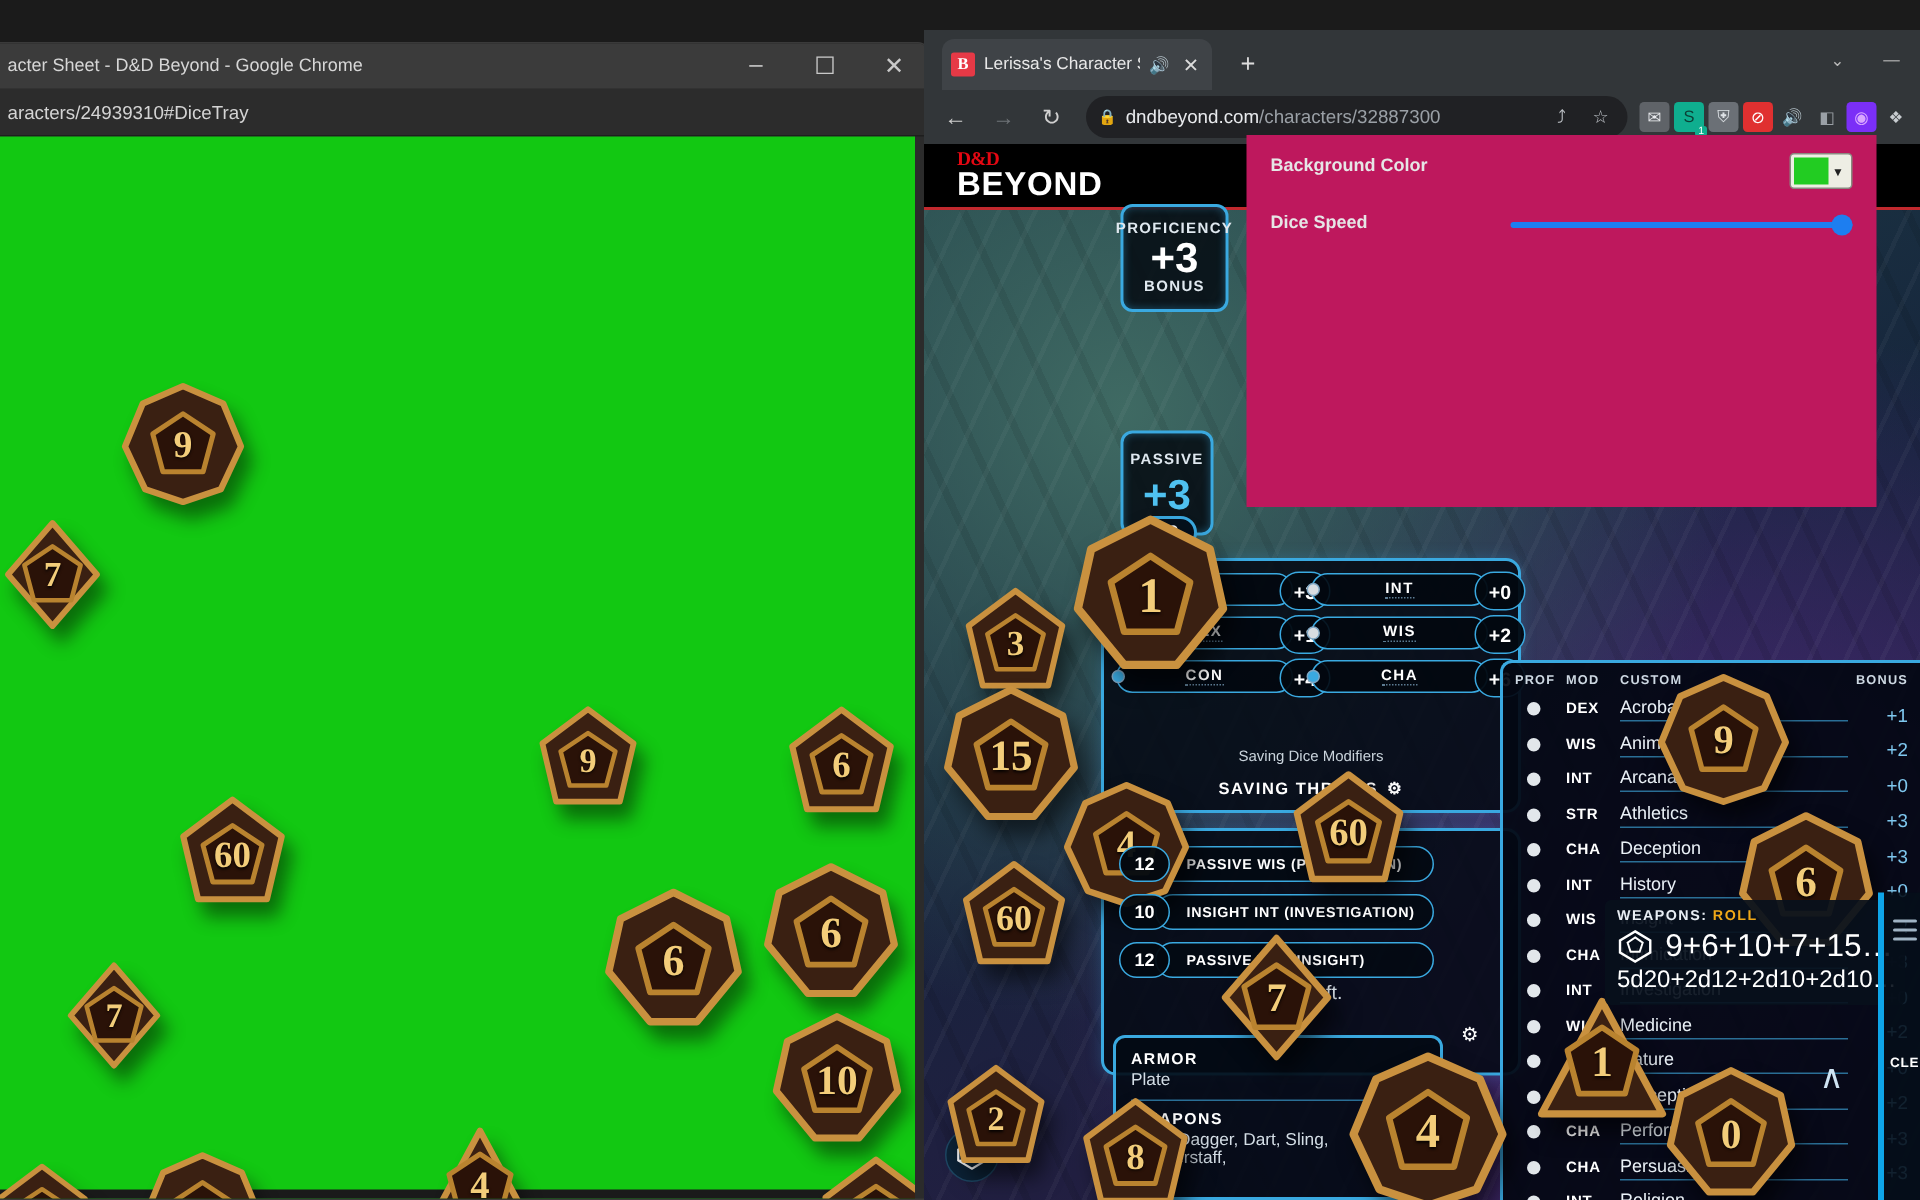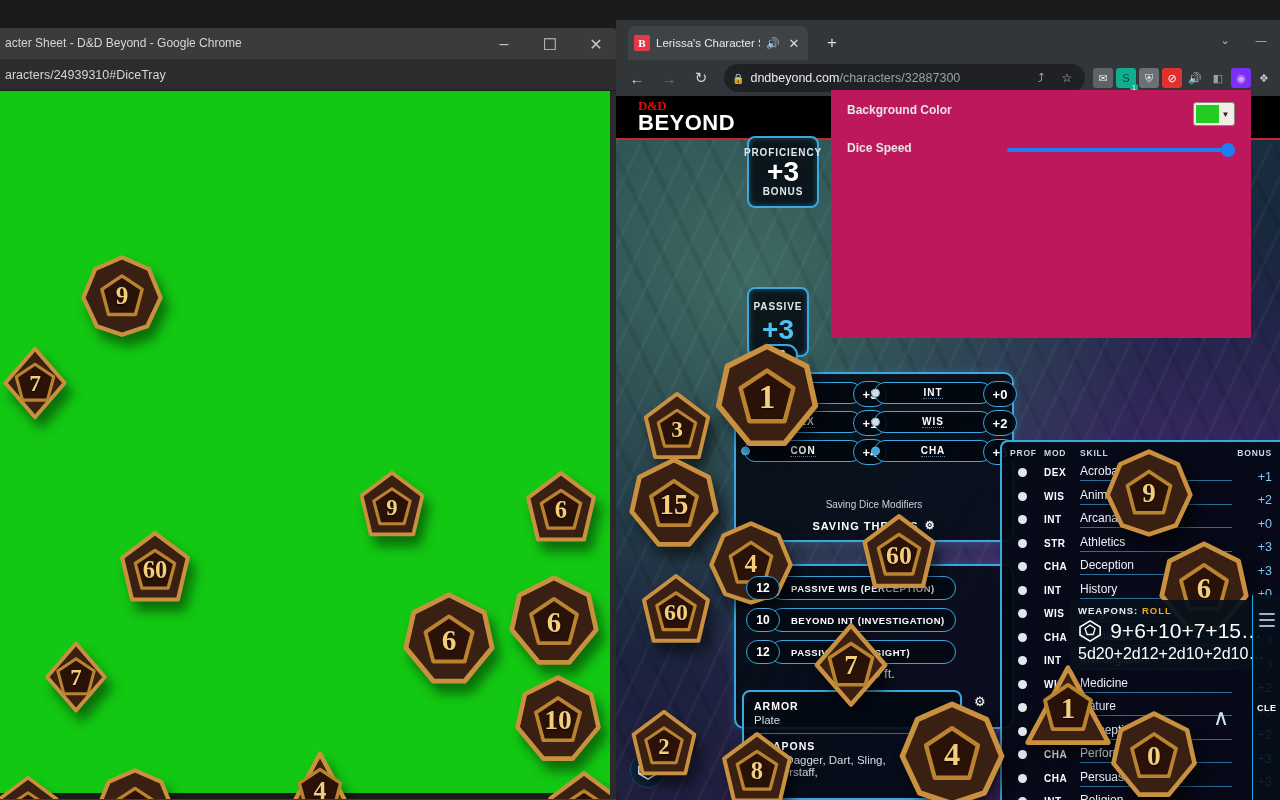--- a/index.html
+++ b/index.html
@@ -229,21 +229,21 @@
   }
   .roll-tip-title { font-size: 9.5px; font-weight: bold; letter-spacing: 1px; color: #e8eef4; }
   .roll-tip-title .orange { color: #f0a818; }
   .roll-tip-main { display: flex; align-items: center; gap: 8px; margin-top: 2px; }
   .roll-tip-total { font-size: 21px; color: #fff; white-space: nowrap; }
   .roll-tip-formula { font-size: 16px; color: #fff; margin-top: 1px; white-space: nowrap; }
 
   
   .rail {
     position: absolute; right: 0; top: 595px; width: 28px; height: 205px;
-    background: rgba(6,14,26,.9); border-left: 1px solid #0ea5e9;
+    background: rgba(6,14,26,.9); border-left: 4px solid #0ea5e9;
   }
   .rail-menu { position: absolute; left: 6px; top: 14px; width: 16px; }
   .rail-menu span { display: block; height: 2px; background: #9fb3c4; margin: 4px 0; border-radius: 1px; }
   .rail-clear { position: absolute; left: 4px; top: 108px; font-size: 9px; font-weight: bold;
                 color: #fff; letter-spacing: .5px; }
 
   .collapse-chevron {
     position: absolute; left: 1200px; top: 705px; width: 42px; height: 26px;
     color: #cfe4f2; font-size: 22px; display:flex; align-items:center; justify-content:center;
   }
@@ -490,29 +490,29 @@
                 </div>
               </div>
             </div>
           <div class="st-footnote">Saving Dice Modifiers</div>
           <div class="st-title">
             <span>SAVING THROWS</span>
             <span>⚙</span>
           </div>
         </div>
 
-        <div class="panel" style="left:118px; top:424px; width:280px; height:165px;">
+        <div class="panel" style="left:118px; top:412px; width:280px; height:165px;">
           <div id="sense-rows">
               <div class="sense-row" style="top: 10px;">
                 <div class="sense-val">12</div>
                 <div class="sense-name">PASSIVE WIS (PERCEPTION)</div>
               </div>
               <div class="sense-row" style="top: 42px;">
                 <div class="sense-val">10</div>
-                <div class="sense-name">BEYOND INT (INVESTIGATION)</div>
+                <div class="sense-name">INSIGHT INT (INVESTIGATION)</div>
               </div>
               <div class="sense-row" style="top: 74px;">
                 <div class="sense-val">12</div>
                 <div class="sense-name">PASSIVE WIS (INSIGHT)</div>
               </div>
             </div>
           <div style="position:absolute; left:130px; top:100px; font-size:13px; color:#e6eef5;">60 ft.</div>
           <div style="position:absolute; left:238px; top:128px; font-size:13px; color:#fff;">⚙</div>
         </div>
 
@@ -521,21 +521,21 @@
           <div class="gear-v">Plate</div>
           <div class="gear-div"></div>
           <div class="gear-h">WEAPONS</div>
           <div class="gear-v">Light, Dagger, Dart, Sling, Quarterstaff,</div>
         </div>
 
         <div class="skills">
           <div class="sk-head">
             <div>PROF</div>
             <div>MOD</div>
-            <div>SKILL</div>
+            <div>CUSTOM</div>
             <div class="c4">BONUS</div>
           </div>
           <div id="skill-rows">
               <div class="sk-row">
                 <div>
                   <div class="sk-prof"></div>
                 </div>
                 <div class="sk-mod">DEX</div>
                 <div class="sk-name">Acrobatics</div>
                 <div class="sk-bonus">+1</div>

